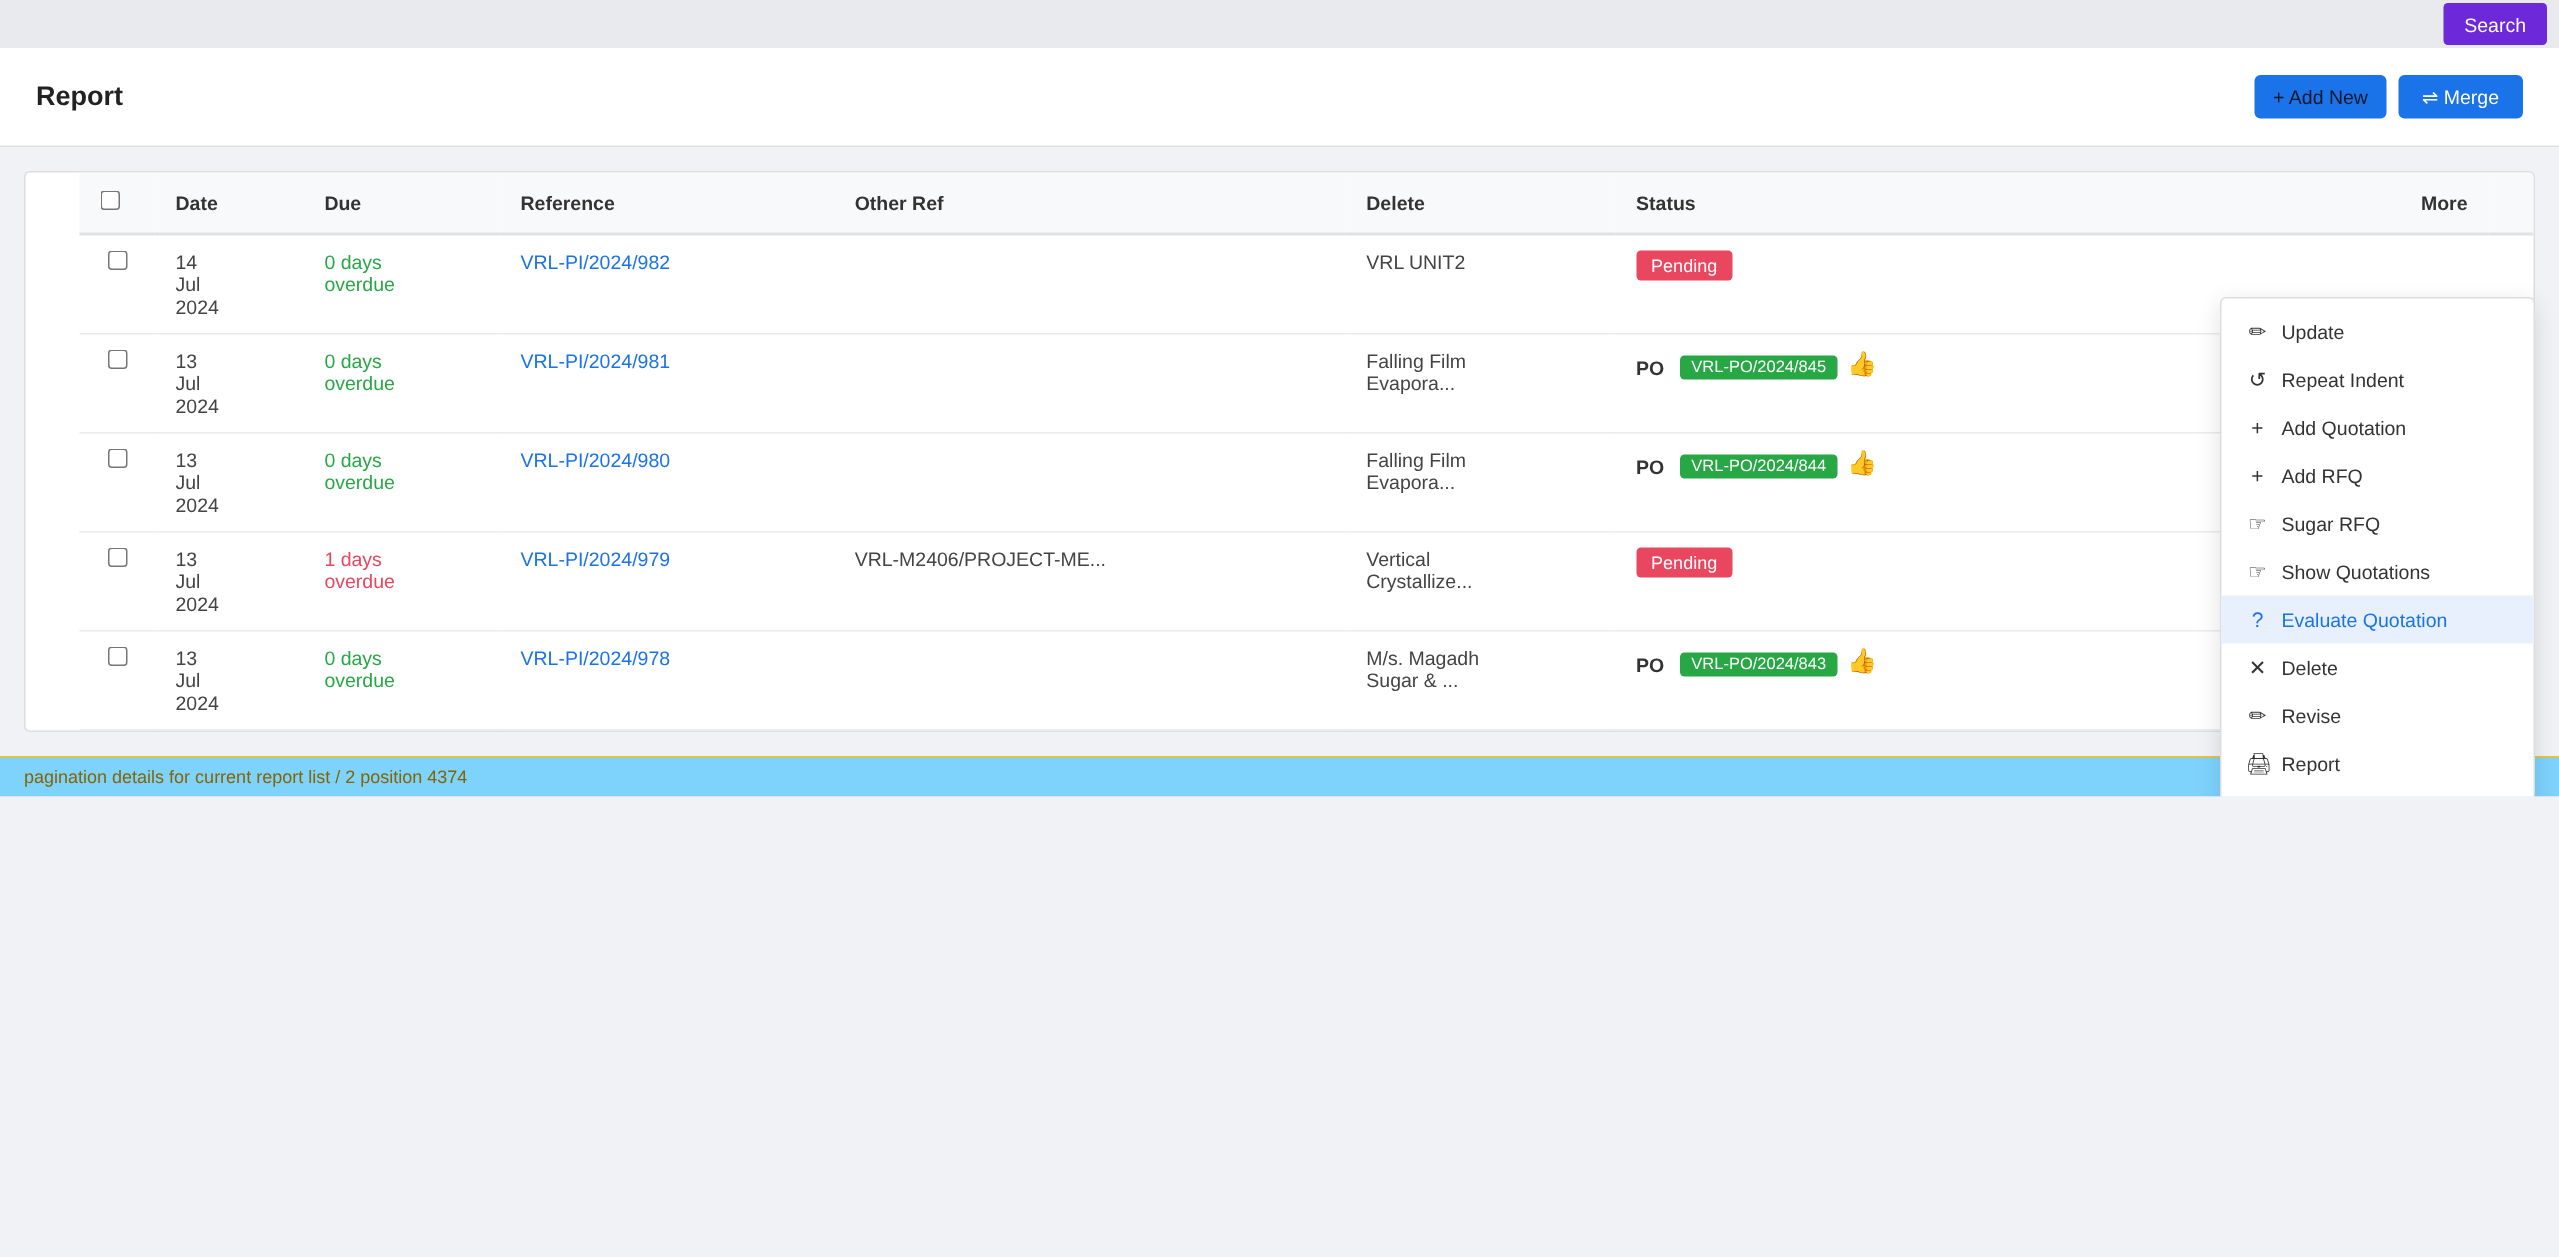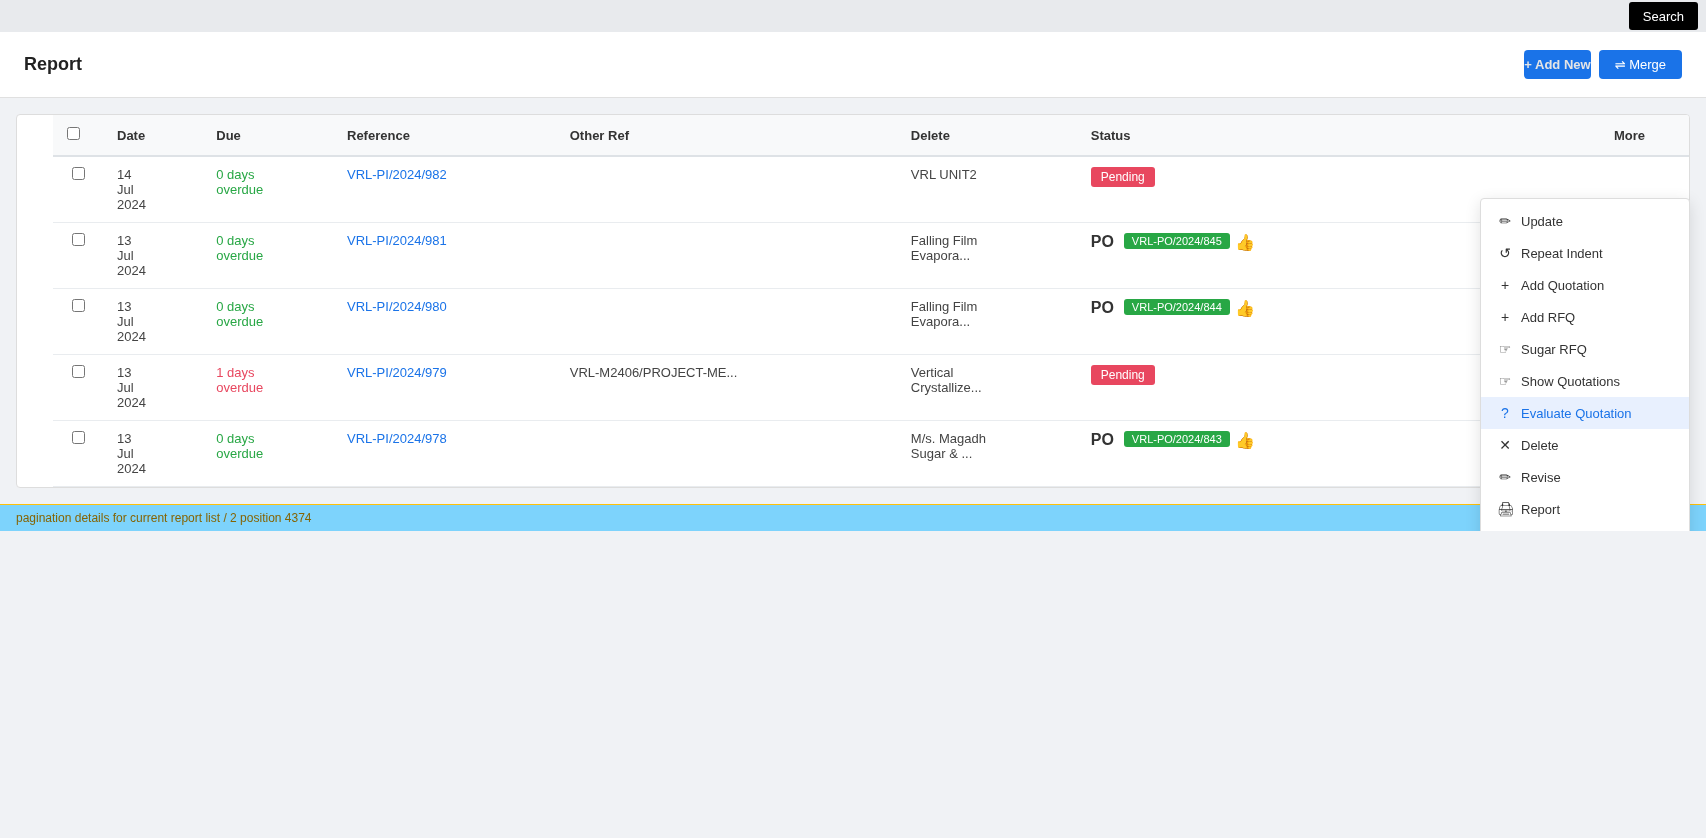--- a/index.html
+++ b/index.html
@@ -8,21 +8,21 @@
     
     .top-bar {
       height: 32px;
       background: #e8eaed;
       display: flex;
       align-items: center;
       justify-content: flex-end;
       padding-right: 8px;
     }
     .search-btn {
-      background: #000000;
+      background: #6d28d9;
       color: #fff;
       border: none;
       padding: 4px 14px;
       font-size: 13px;
       cursor: pointer;
       border-radius: 3px;
       height: 28px;
     }
 
     
@@ -31,27 +31,26 @@
       padding: 18px 24px;
       display: flex;
       align-items: center;
       justify-content: space-between;
       border-bottom: 1px solid #e0e0e0;
     }
     .page-title { font-size: 18px; font-weight: bold; color: #222; }
     .header-actions { display: flex; gap: 8px; }
     .btn-add-new {
       background: #1a73e8;
-      color: #e5e5e5;
+      color: #0f172a;
       border: none;
-      padding: 7px 0;
+      padding: 7px 12px;
       border-radius: 4px;
       cursor: pointer;
       font-size: 13px;
-      font-weight: bold;
     }
     .btn-merge {
       background: #1a73e8;
       color: #fff;
       border: none;
       padding: 7px 16px;
       border-radius: 4px;
       cursor: pointer;
       font-size: 13px;
     }
@@ -105,32 +104,32 @@
       color: #fff;
       padding: 3px 10px;
       border-radius: 3px;
       font-size: 12px;
       display: inline-block;
     }
     .badge-po {
       background: #fff;
       color: #333;
       font-weight: bold;
-      font-size: 16px;
+      font-size: 13px;
       margin-right: 4px;
     }
     .badge-ref {
       background: #28a745;
       color: #fff;
       padding: 2px 8px;
       border-radius: 3px;
       font-size: 11px;
       display: inline-block;
     }
-    .status-cell { display: flex; align-items: flex-start; gap: 6px; }
+    .status-cell { display: flex; align-items: flex-end; gap: 6px; }
     .thumb-icon { color: #5bc0de; font-size: 16px; cursor: pointer; }
 
     
     .context-menu {
       position: absolute;
       right: 16px;
       top: 100px;
       background: #fff;
       border: 1px solid #ddd;
       border-radius: 4px;

